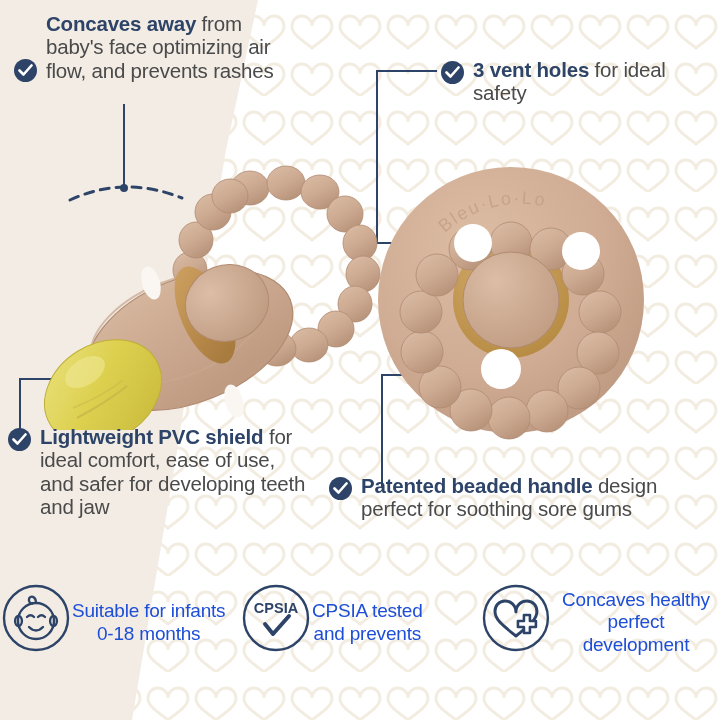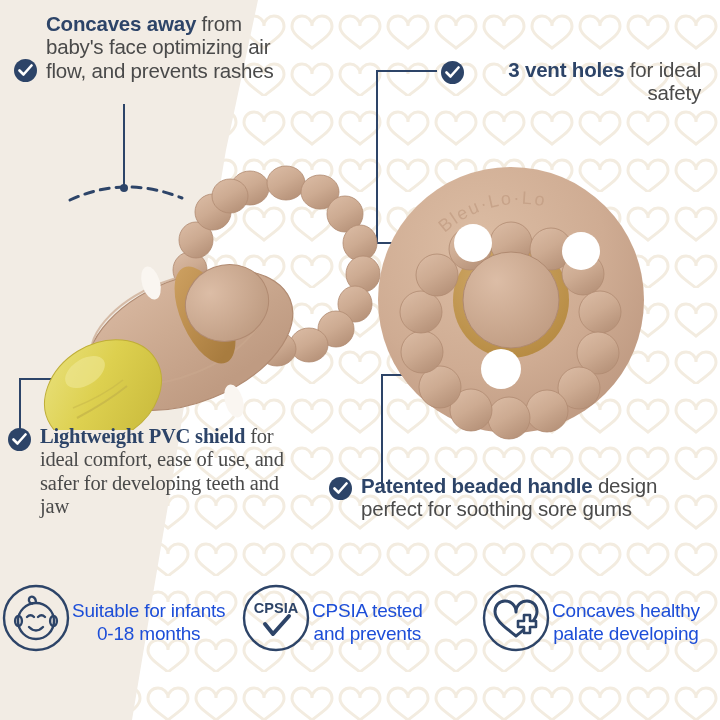--- a/index.html
+++ b/index.html
@@ -22,22 +22,22 @@
     background:#2d4468;margin-top:3px;position:relative;
   }
   .check svg{position:absolute;left:4px;top:5px;}
   .ctext{
     font-size:20.5px;line-height:1.14;color:#4a4a4a;
     letter-spacing:-0.2px;
   }
   .ctext b{color:#2d4468;font-weight:bold;}
 
   #c-concaves{left:14px;top:12px;width:270px;align-items:flex-end;}
-  #c-vent{left:441px;top:58px;width:260px;text-align:right;}
-  #c-shield{left:8px;top:425px;width:300px;font-family:Liberation Serif, serif;}
+  #c-vent{left:441px;top:58px;width:260px;}
+  #c-shield{left:8px;top:425px;width:300px;}
   #c-handle{left:329px;top:474px;width:370px;}
 
   
   .lines{position:absolute;inset:0;pointer-events:none;}
 
   
   .product{position:absolute;}
   #pacifier-side{left:15px;top:140px;width:370px;height:290px;}
   #pacifier-front{left:378px;top:148px;width:335px;height:335px;}
 
@@ -301,18 +301,18 @@
 
     <div class="badge">
       <svg class="badge-icon" viewBox="0 0 72 72">
         <circle cx="36" cy="36" r="32" fill="none" stroke="#2d4468" stroke-width="2.4"></circle>
         <path d="M36 30 C36 23 30.5 19 25 19 C19 19 15 23.6 15 29.6 C15 38.5 25 45 36 54
                  C47 45 57 38.5 57 29.6 C57 23.6 53 19 47 19 C41.5 19 36 23 36 30 Z" fill="none" stroke="#2d4468" stroke-width="3" stroke-linejoin="round"></path>
         <path d="M44 33 L50 33 L50 39 L56 39 L56 45 L50 45 L50 51 L44 51 L44 45 L38 45 L38 39 L44 39 Z" fill="#ffffff" stroke="#2d4468" stroke-width="2.6" stroke-linejoin="round"></path>
       </svg>
       <div class="badge-label">
         <div>Concaves healthy</div>
-        <div>palate developing</div>
+        <div>perfect development</div>
       </div>
     </div>
 
   </div>
 </div>
 
 </body></html>

